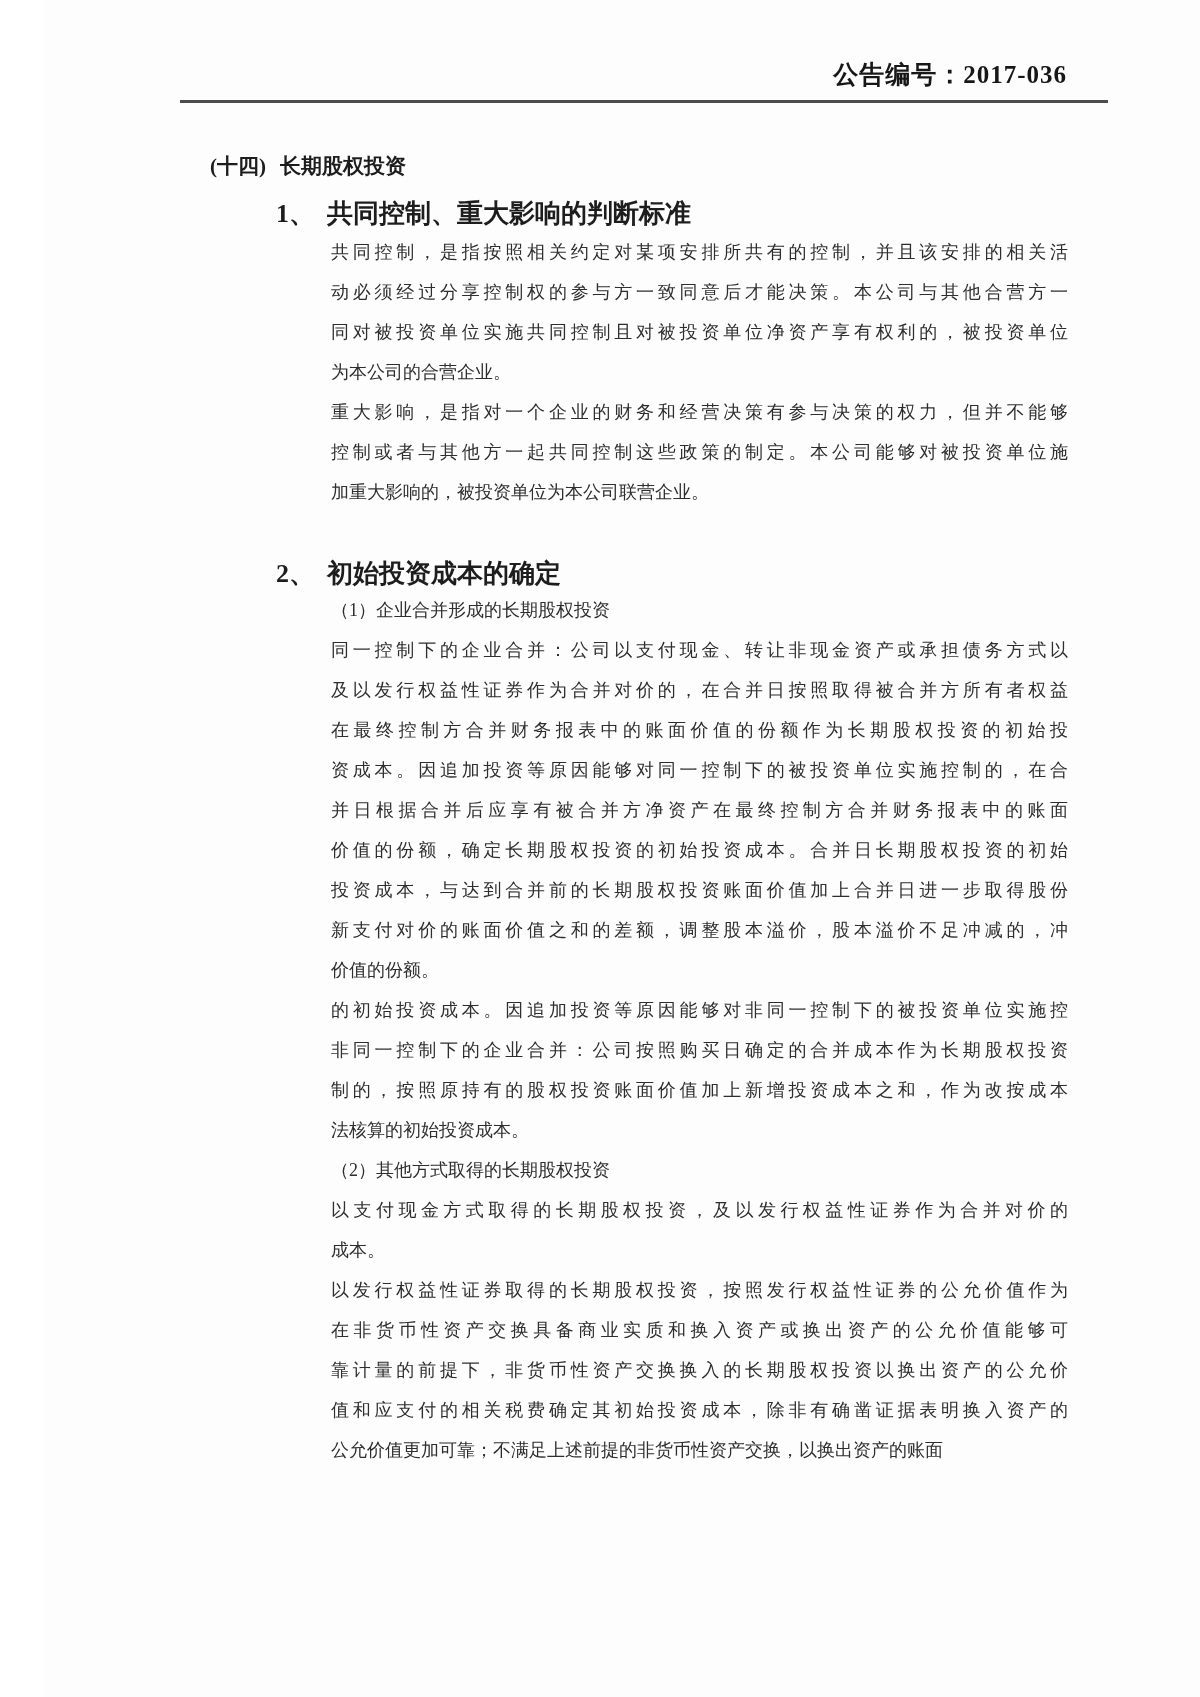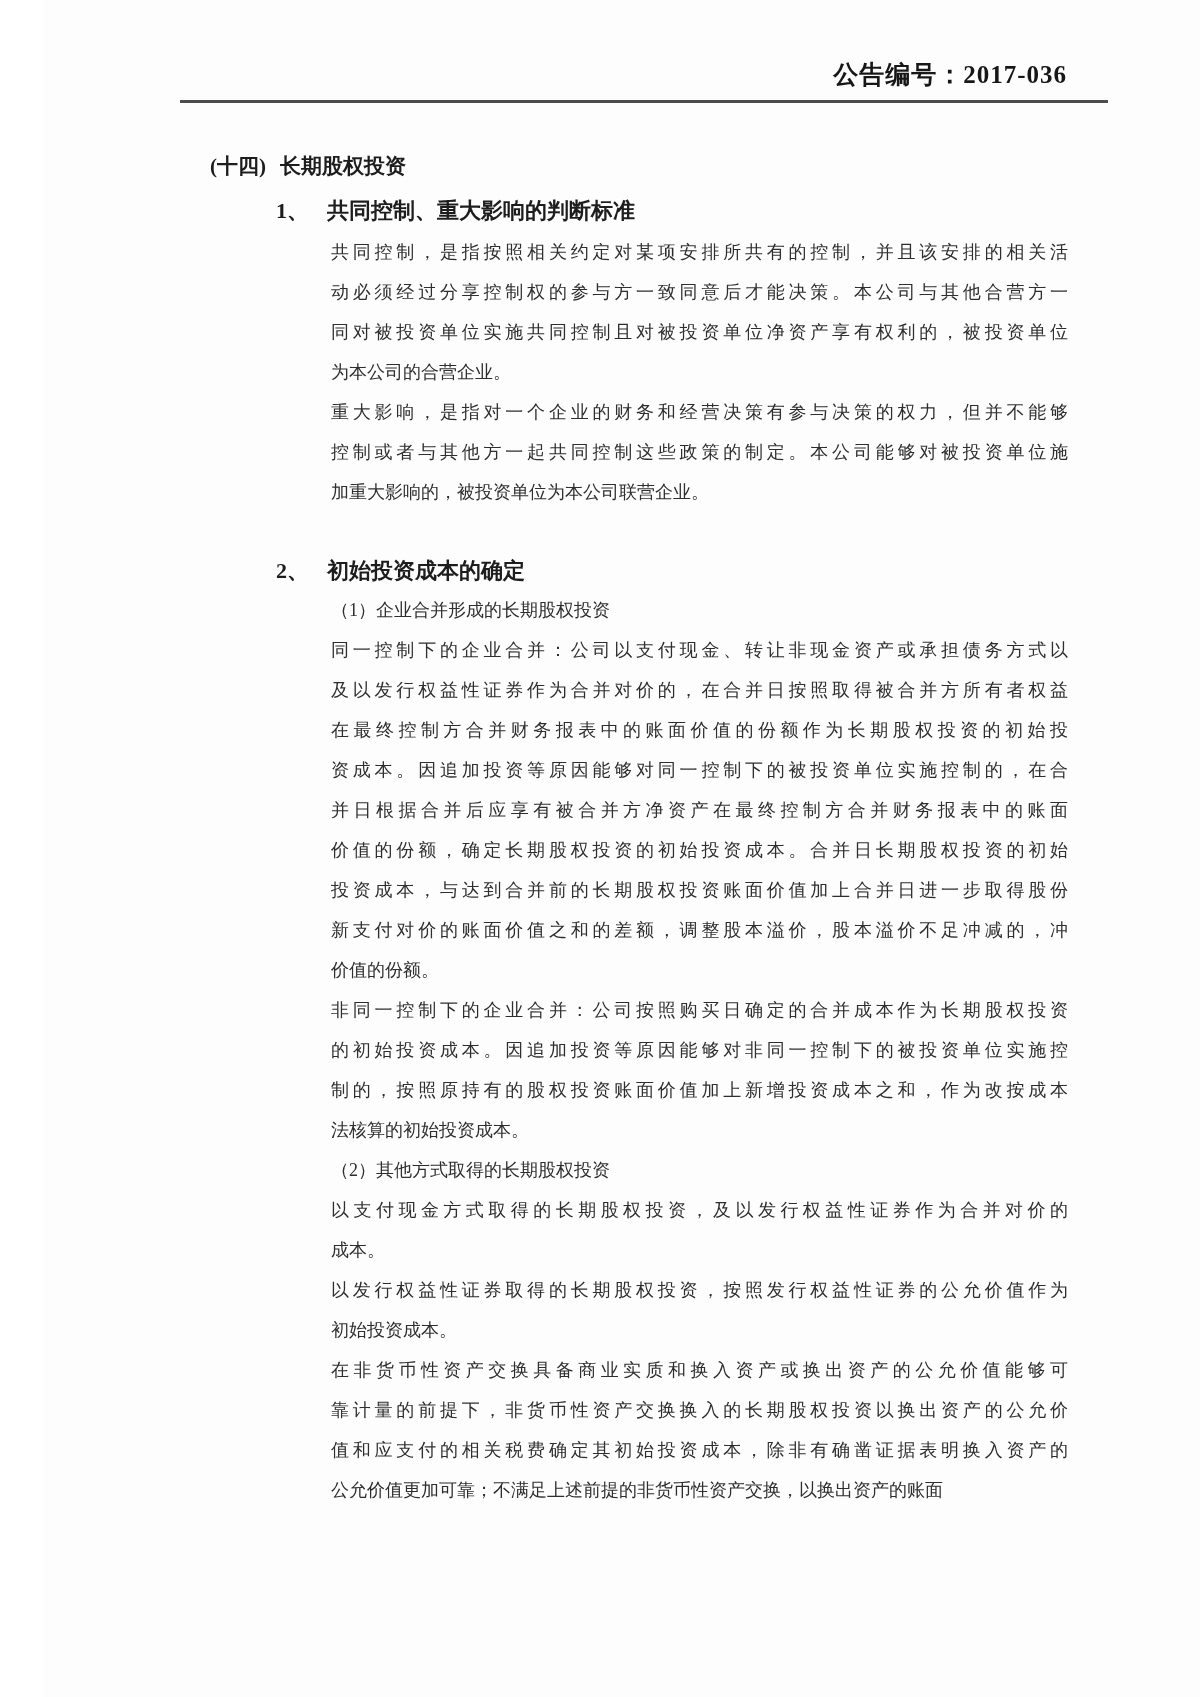--- a/index.html
+++ b/index.html
@@ -44,21 +44,21 @@
     font-size: 21px;
     font-weight: 700;
     color: #1d1d1d;
     white-space: nowrap;
   }
   .sec-heading .sec-num { margin-right: 14px; }
   
   .sub-heading {
     position: absolute;
     left: 233px;
-    font-size: 22px;
+    font-size: 26px;
     font-weight: 700;
     color: #1d1d1d;
     white-space: nowrap;
   }
   .sub-heading .sub-num {
     display: inline-block;
     width: 51px;
   }
   .sub1-heading { top: 196px; }
   .sub2-heading { top: 556px; }
@@ -131,35 +131,34 @@
         <div class="line">及以发行权益性证券作为合并对价的，在合并日按照取得被合并方所有者权益</div>
         <div class="line">在最终控制方合并财务报表中的账面价值的份额作为长期股权投资的初始投</div>
         <div class="line">资成本。因追加投资等原因能够对同一控制下的被投资单位实施控制的，在合</div>
         <div class="line">并日根据合并后应享有被合并方净资产在最终控制方合并财务报表中的账面</div>
         <div class="line">价值的份额，确定长期股权投资的初始投资成本。合并日长期股权投资的初始</div>
         <div class="line">投资成本，与达到合并前的长期股权投资账面价值加上合并日进一步取得股份</div>
         <div class="line">新支付对价的账面价值之和的差额，调整股本溢价，股本溢价不足冲减的，冲</div>
         <div class="line last">价值的份额。</div>
       </div>
     <div class="para">
+        <div class="line">的初始投资成本。因追加投资等原因能够对非同一控制下的被投资单位实施控</div>
         <div class="line">非同一控制下的企业合并：公司按照购买日确定的合并成本作为长期股权投资</div>
-        <div class="line">的初始投资成本。因追加投资等原因能够对非同一控制下的被投资单位实施控</div>
         <div class="line">制的，按照原持有的股权投资账面价值加上新增投资成本之和，作为改按成本</div>
         <div class="line last">法核算的初始投资成本。</div>
       </div>
     <div class="para item-heading">
       <div class="line last">（2）其他方式取得的长期股权投资</div>
     </div>
     <div class="para">
         <div class="line">以支付现金方式取得的长期股权投资，及以发行权益性证券作为合并对价的</div>
         <div class="line last">成本。</div>
       </div>
     <div class="para">
         <div class="line">以发行权益性证券取得的长期股权投资，按照发行权益性证券的公允价值作为</div>
-        <div class="line last">初始投资成本。</div>
       </div>
     <div class="para">
         <div class="line">在非货币性资产交换具备商业实质和换入资产或换出资产的公允价值能够可</div>
         <div class="line">靠计量的前提下，非货币性资产交换换入的长期股权投资以换出资产的公允价</div>
         <div class="line">值和应支付的相关税费确定其初始投资成本，除非有确凿证据表明换入资产的</div>
         <div class="line last">公允价值更加可靠；不满足上述前提的非货币性资产交换，以换出资产的账面</div>
       </div>
   </div>
 
 </div>

